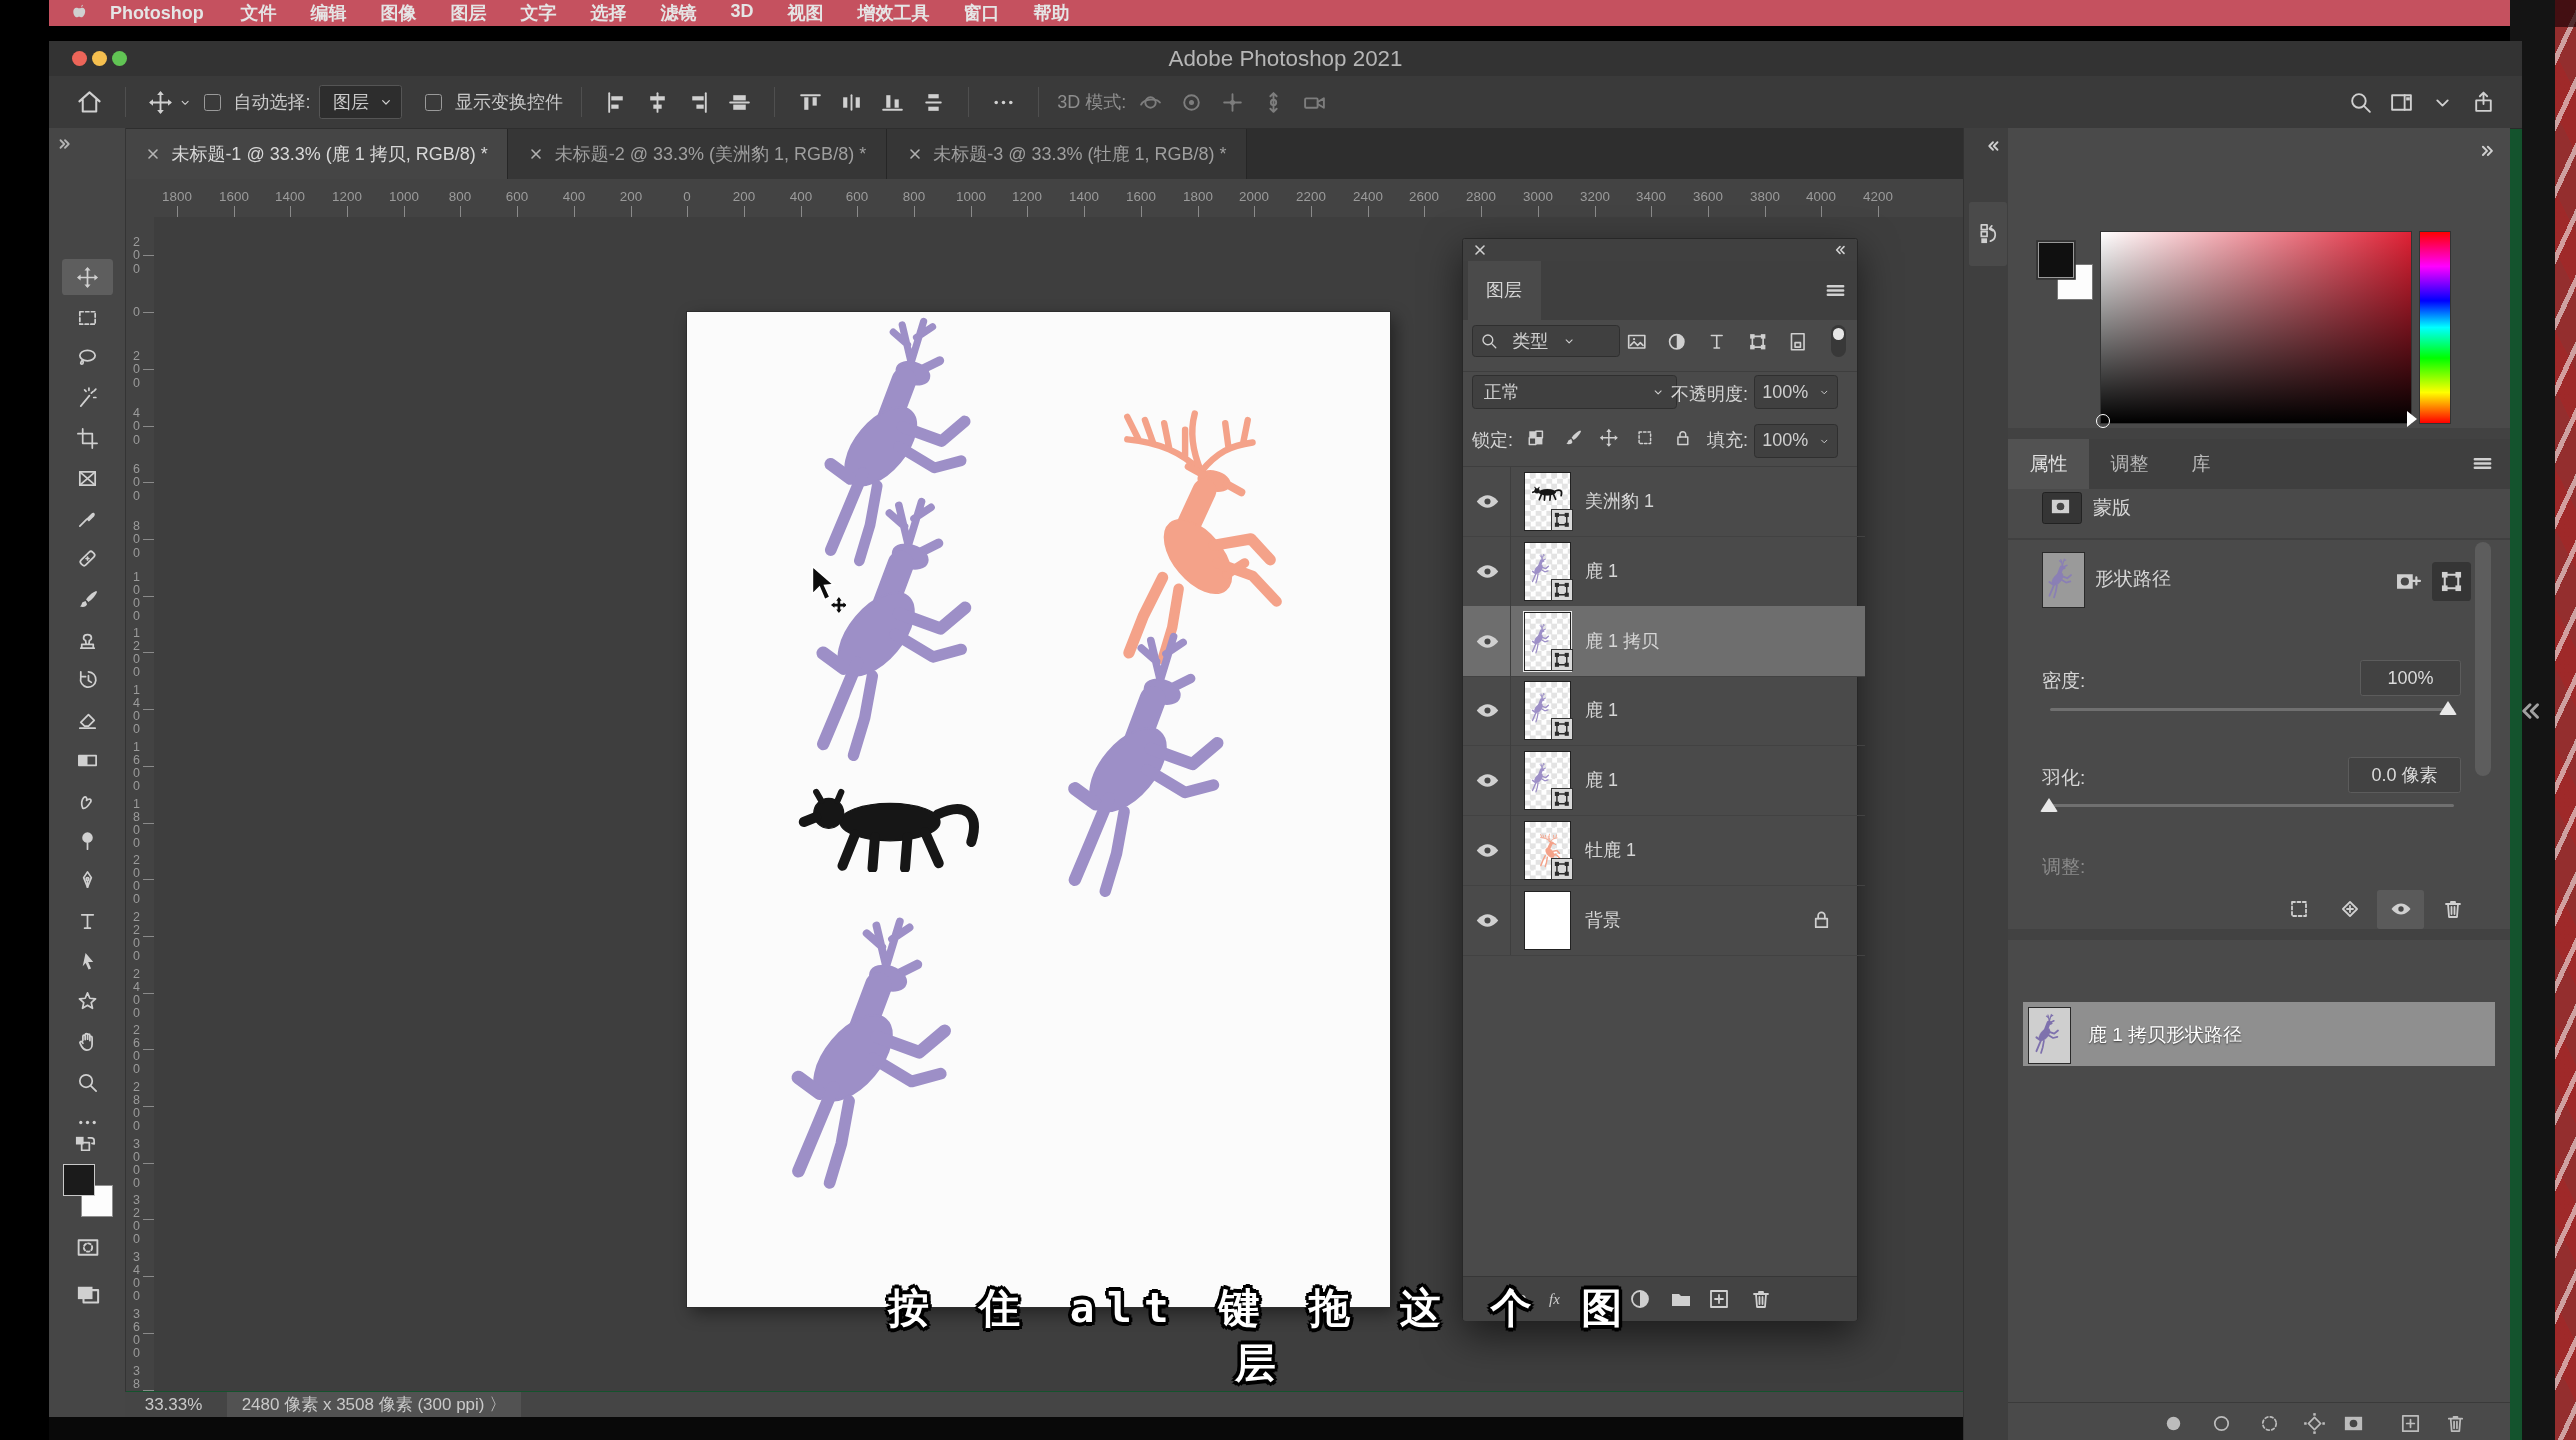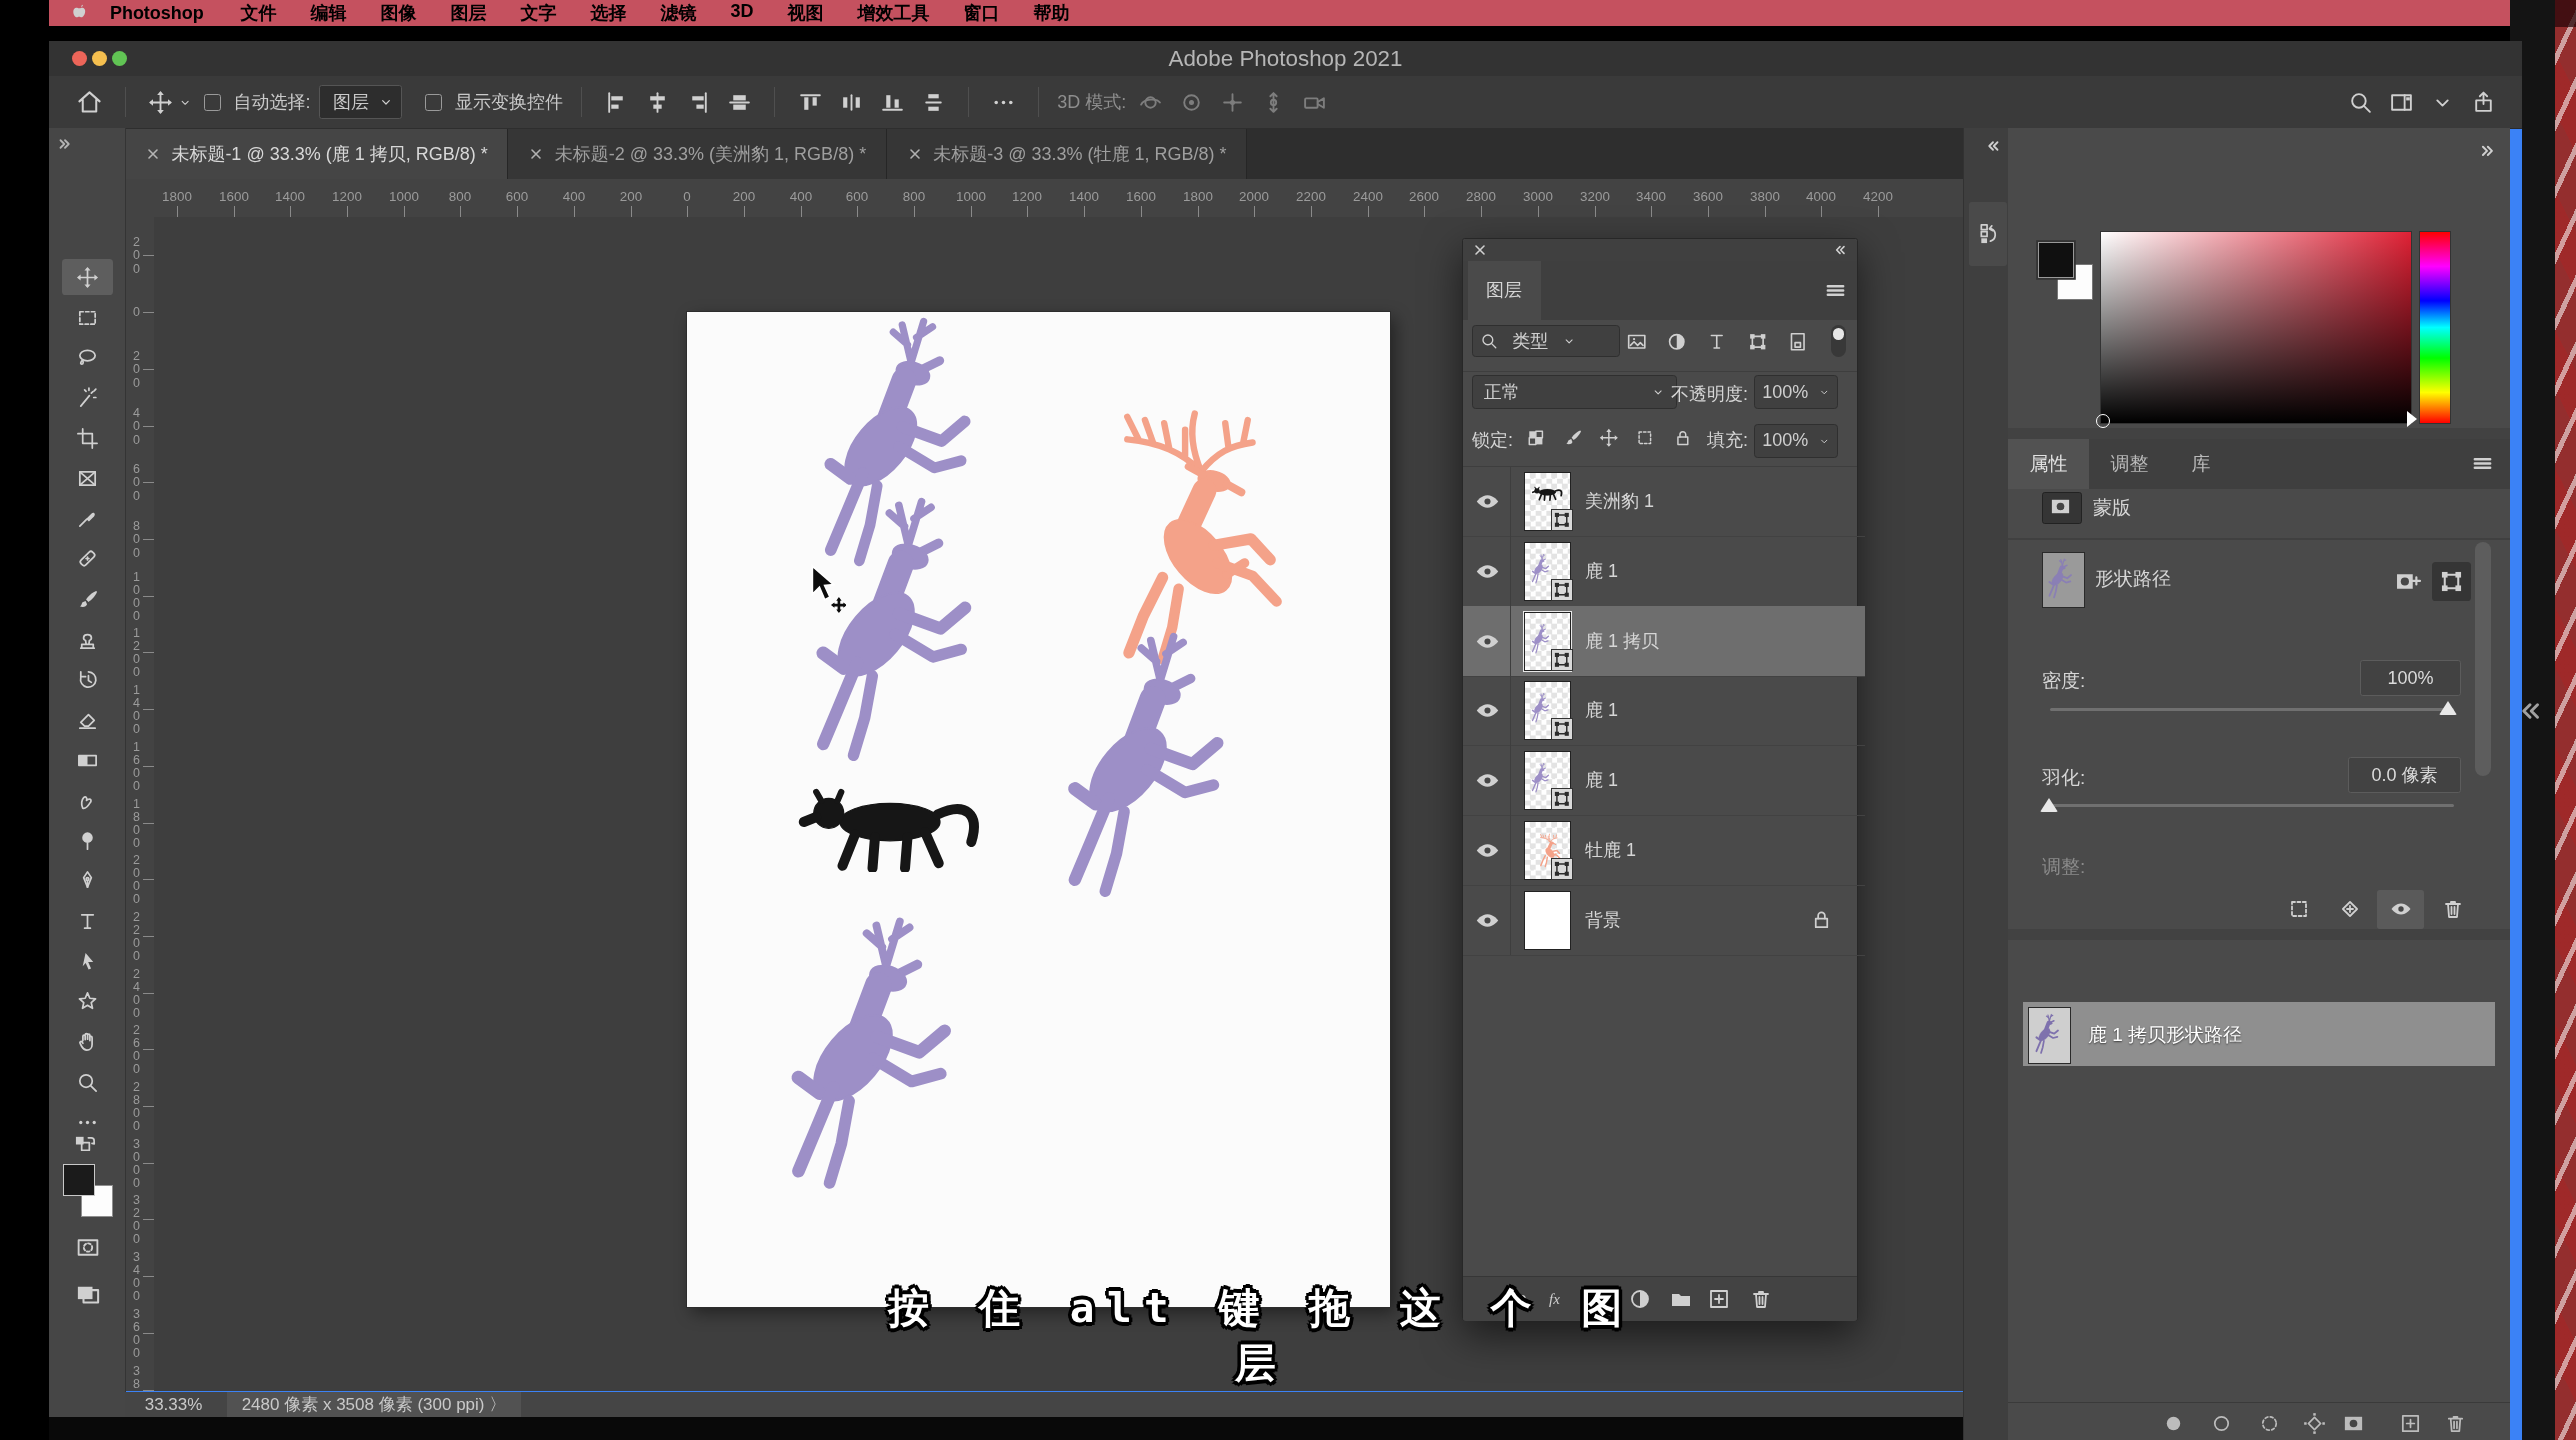--- a/index.html
+++ b/index.html
@@ -3,31 +3,31 @@
 <meta charset="utf-8">
 <style>
   html,body{margin:0;padding:0;background:#000;font-family:"Liberation Sans","DejaVu Sans",sans-serif;}
   #screen{position:relative;width:2576px;height:1440px;background:#000;overflow:hidden;}
   .abs{position:absolute;}
   svg.ic{display:block;width:100%;height:100%;stroke:#d0d0d0;stroke-width:1.8;fill:none;stroke-linecap:round;stroke-linejoin:round;}
   svg.ic .f{fill:#d0d0d0;stroke:none;}
   svg.ic .fb{fill:#464646;stroke:none;}
   svg.ic.dark{stroke:#2b2b2b;} svg.ic.dark .f{fill:#2b2b2b;}
   
-  #menubar{left:49px;top:0;width:2461px;height:26px;background:#c5515f;display:flex;align-items:center;color:#000000;font-size:18px;font-weight:700;}
+  #menubar{left:49px;top:0;width:2461px;height:26px;background:#c5515f;display:flex;align-items:center;color:#e5e5e5;font-size:18px;font-weight:700;}
   #menubar .mi{padding:0 17px;cursor:default;}
   #menubar .appname{padding:0 19.7px;}
   #applelogo{width:21.5px;height:21.5px;margin-left:19.7px;}
   
   #gapstrip{left:2510px;top:0;width:46px;height:1440px;background:#141414;}
   #wallpaper{left:2555px;top:0;width:20.6px;height:1440px;background:#a83434;
     background-image:repeating-linear-gradient(115deg,rgba(255,255,255,.0) 0 23px,rgba(255,255,255,.55) 23px 28px),repeating-linear-gradient(63deg,rgba(0,0,0,.12) 0 36px,rgba(150,30,30,.5) 36px 63px);}
   #wallpaper .shade{position:absolute;left:0;top:0;width:100%;height:27px;background:rgba(40,5,10,.75);}
   
-  #window{left:49px;top:41px;width:2473px;height:1399px;background:#3b82f6;}
+  #window{left:49px;top:41px;width:2473px;height:1399px;background:#14532d;}
   #titlebar{left:0;top:0;width:100%;height:35px;background:#333333;border-bottom:0.9px solid #262626;}
   .light{position:absolute;top:9.8px;width:15px;height:15px;border-radius:50%;}
   #wintitle{width:100%;text-align:center;line-height:35px;color:#b6b6b6;font-size:22.4px;}
   
   #optionsbar{left:0;top:35px;width:100%;height:52px;background:#3a3a3a;border-bottom:0.9px solid #2a2a2a;display:flex;align-items:center;color:#c9c9c9;font-size:18px;white-space:nowrap;}
   .osep{width:0.9px;height:30px;background:#4f4f4f;margin:0 14.3px;flex:none;}
   .oi{width:25px;height:25px;flex:none;margin:0 8px;}
   .oi.dim{opacity:.45;}
   .ochk{width:15px;height:15px;border:1.8px solid #9a9a9a;border-radius:2.7px;margin:0 9px 0 3.6px;flex:none;}
   .oselect{display:flex;align-items:center;background:#2d2d2d;border:0.9px solid #555;border-radius:2.7px;height:32px;padding:0 7.2px 0 12.5px;margin:0 5.4px;}

